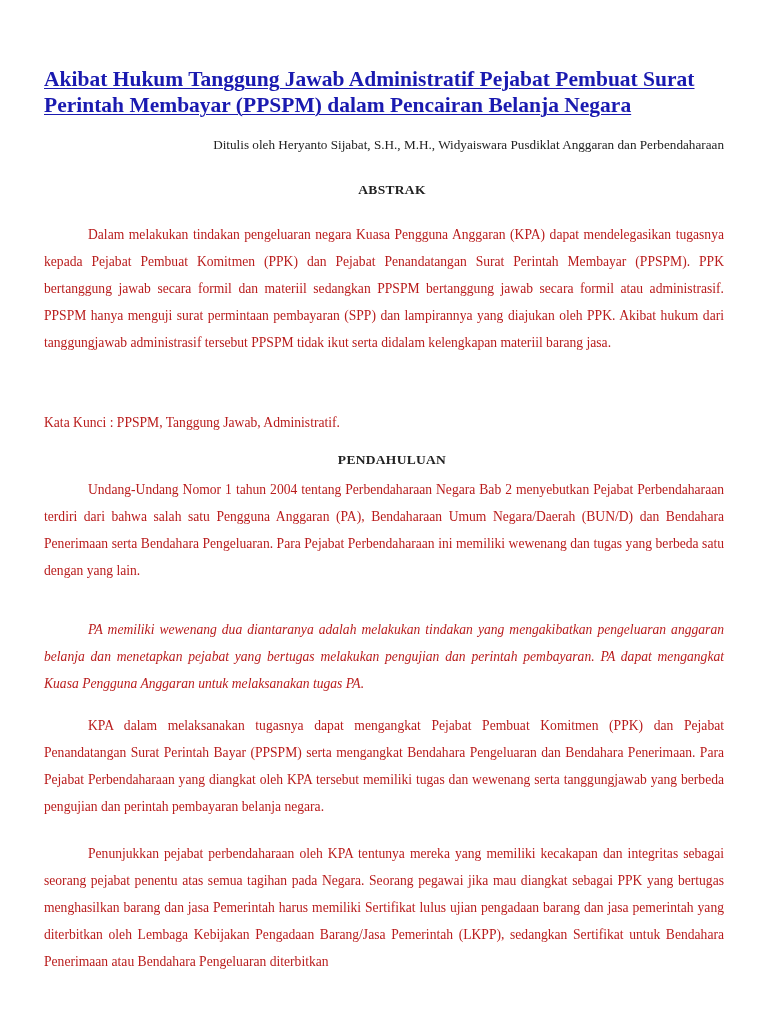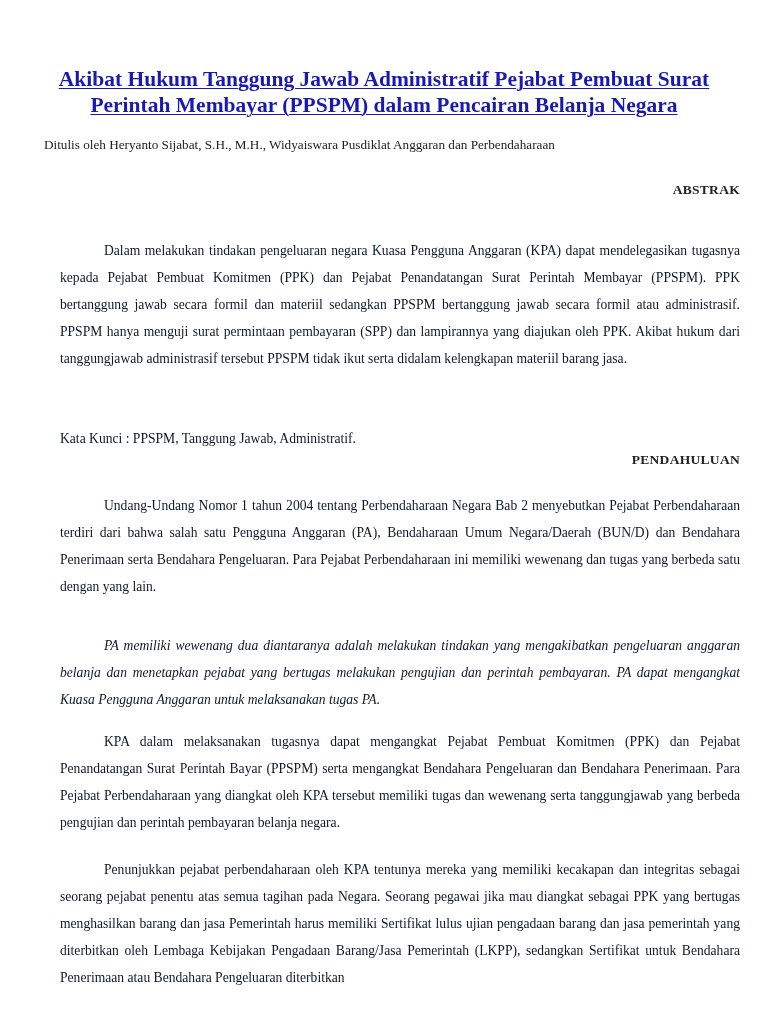--- a/index.html
+++ b/index.html
@@ -1,29 +1,29 @@
 <!DOCTYPE html>
 <html><head>
 <meta charset="utf-8">
 <style>
   html, body { margin: 0; padding: 0; background: #ffffff; }
   body { width: 768px; height: 1024px; overflow: hidden; position: relative;
          font-family: "Liberation Serif", "DejaVu Serif", serif; color: #1a1a1a; }
   .page { position: absolute; left: 44px; top: 0; width: 680px; }
   .title { margin: 0; position: absolute; top: 66px; left: 0; width: 680px;
-           text-align: center; font-weight: bold; font-size: 21.5px; line-height: 26px;
+           text-align: left; font-weight: bold; font-size: 21.5px; line-height: 26px;
            color: #1a1ab0; text-decoration: underline; text-decoration-thickness: 1px;
            text-underline-offset: 2px; cursor: pointer; }
-  .author { position: absolute; top: 136px; left: 0; width: 680px; text-align: left;
+  .author { position: absolute; top: 136px; left: 0; width: 680px; text-align: right;
             font-size: 13.2px; line-height: 18px; color: #222; }
-  .heading { position: absolute; left: 16px; width: 680px; text-align: right;
+  .heading { position: absolute; left: 8px; width: 680px; text-align: center;
              font-weight: bold; font-size: 13.5px; line-height: 18px; color: #222; letter-spacing: 0.3px; }
-  .para { position: absolute; left: 0; width: 680px; margin: 16px;
+  .para { position: absolute; left: 0; width: 680px; margin: 0;
           font-size: 13.6px; line-height: 27px; text-align: justify; text-indent: 44px;
-          color: #0f172a; }
+          color: #b91c1c; }
   .para.noindent { text-indent: 0; }
 </style>
 </head>
 <body>
 
 <div class="page">
   <a class="title">Akibat Hukum Tanggung Jawab Administratif Pejabat Pembuat Surat Perintah Membayar (PPSPM) dalam Pencairan Belanja Negara</a>
   <div class="author">Ditulis oleh Heryanto Sijabat, S.H., M.H., Widyaiswara Pusdiklat Anggaran dan Perbendaharaan</div>
 
   <div class="heading" style="top:181px;">ABSTRAK</div>

